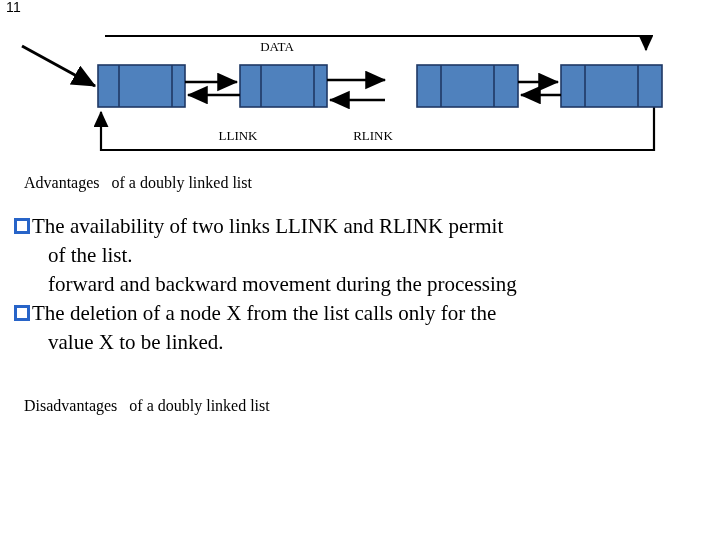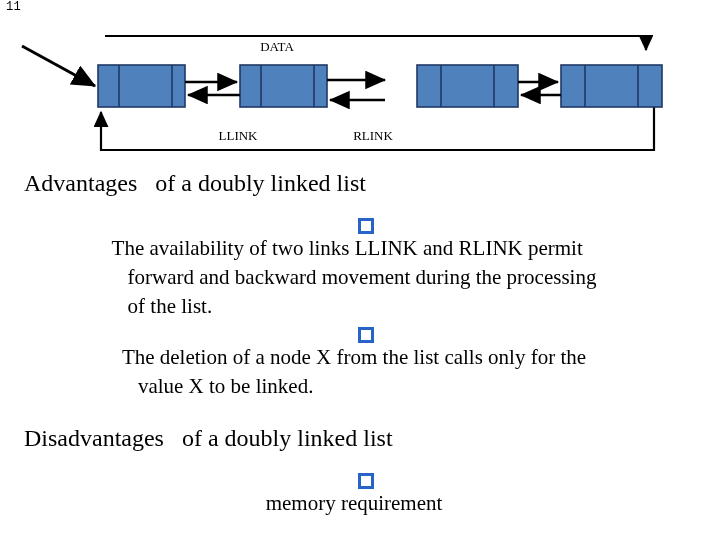--- a/index.html
+++ b/index.html
@@ -14,22 +14,22 @@
     overflow: hidden;
     font-family: "Liberation Serif", "DejaVu Serif", serif;
     color: #000000;
   }
 
   
   #slide-number {
     position: absolute;
     left: 6px;
     top: 2px;
-    font-family: Liberation Mono, monospace;
-    font-size: 12px;
+    font-family: Liberation Sans, sans-serif;
+    font-size: 14px;
     line-height: 10px;
     color: #000000;
     letter-spacing: 0.2px;
   }
 
   
   #diagram {
     position: absolute;
     left: 0;
     top: 0;
@@ -47,35 +47,34 @@
 
   
   #content {
     position: absolute;
     left: 0;
     top: 160px;
     width: 720px;
   }
 
   .heading {
-    font-size: 24px;
+    font-size: 16px;
     line-height: 26px;
     margin: 0;
     padding: 0 0 0 24px;
     white-space: pre;
   }
   .heading-adv { margin-top: 10px; }
-  .heading-dis { margin-top: 24px; }
+  .heading-dis { margin-top: 36px; }
 
   .bullet-row {
     display: flex;
-    align-items: center;
+    align-items: flex-start;
     padding-left: 14px;
     margin-top: 16px;
-    flex-direction: column;
   }
   .bullet-mark {
     flex: 0 0 auto;
     width: 16px;
     height: 16px;
     margin-top: 6px;
     margin-right: 2px;
     box-sizing: border-box;
     border: 3px solid #2864C8;
     background: #ffffff;
@@ -178,35 +177,29 @@
 </div>
 
 <div id="content">
 
   <div class="heading heading-adv">Advantages   of a doubly linked list</div>
 
   <div class="bullet-row">
     <span class="bullet-mark"></span>
     <div class="bullet-text">
       <span>The availability  of two links LLINK and RLINK permit</span>
+      <span class="cont">of the list.</span>
       <span class="cont">forward and backward movement during the processing</span>
-      <span class="cont">of the list.</span>
     </div>
   </div>
 
   <div class="bullet-row tight">
     <span class="bullet-mark"></span>
     <div class="bullet-text">
       <span>The deletion of a node X from the list calls only for the</span>
       <span class="cont">value X to be linked.</span>
     </div>
   </div>
 
   <div class="heading heading-dis">Disadvantages   of a doubly linked list</div>
 
-  <div class="bullet-row">
-    <span class="bullet-mark"></span>
-    <div class="bullet-text">
-      <span>memory requirement</span>
-    </div>
-  </div>
 
 </div>
 
 </body></html>

